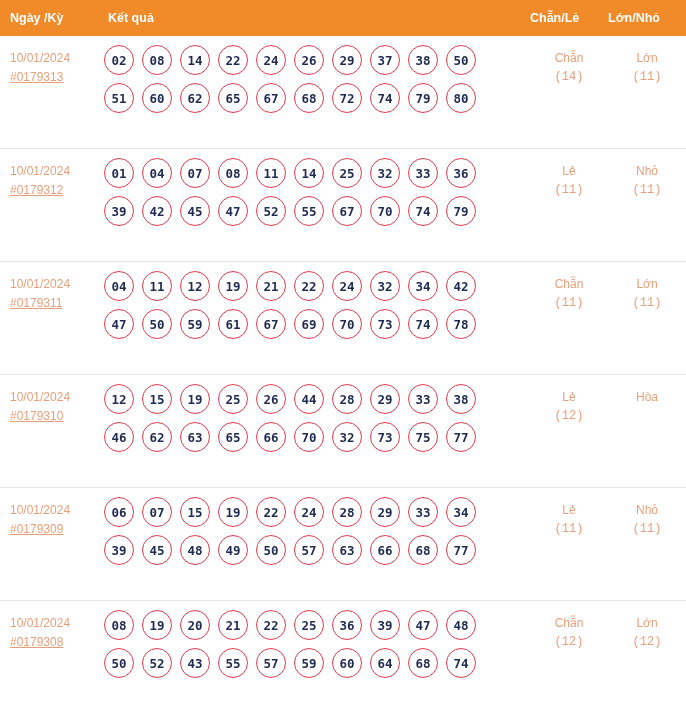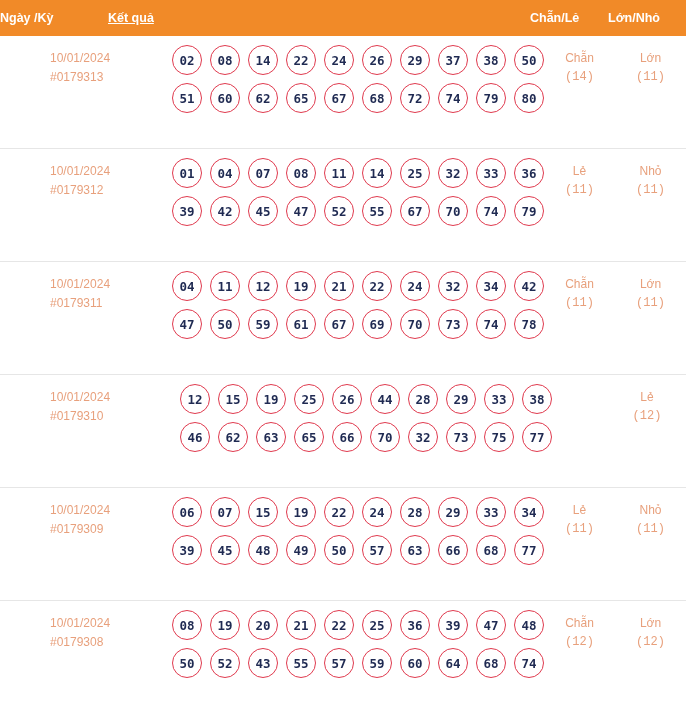--- a/index.html
+++ b/index.html
@@ -23,57 +23,55 @@
   .table-header {
     display: flex;
     align-items: center;
     height: 36px;
     background: #F18A28;
     color: #ffffff;
     font-size: 12.5px;
     font-weight: bold;
     box-sizing: border-box;
   }
-  .th-date     { width: 100px; box-sizing: border-box; }
-  .th-result   { flex: 1 1 auto; padding-left: 8px; box-sizing: border-box; text-decoration: underline; }
+  .th-date     { width: 100px; padding-left: 10px; box-sizing: border-box; }
+  .th-result   { flex: 1 1 auto; padding-left: 8px; box-sizing: border-box; }
   .th-parity   { width: 78px; text-align: left; box-sizing: border-box; }
   .th-size     { width: 78px; box-sizing: border-box; }
 
   
   .result-row {
     display: flex;
     align-items: flex-start;
     border-bottom: 1px solid #e6e6e6;
     min-height: 113px;
     box-sizing: border-box;
-    padding-left: 40px;
   }
   .result-row:last-child { border-bottom: none; }
 
   .cell-date {
     width: 100px;
     padding: 13px 0 0 10px;
     box-sizing: border-box;
     color: #E8A07C;
     font-size: 12px;
     line-height: 19px;
     white-space: nowrap;
   }
-  .cell-date .kyx { display: block; }
+  .cell-date .kyx { display: block; text-decoration: underline; }
 
   .cell-result {
     flex: 1 1 auto;
     padding: 9px 0 0 4px;
     box-sizing: border-box;
   }
   .ball-line {
     display: flex;
     gap: 8px;
     margin-bottom: 8px;
-    margin-left: 36px;
   }
   .ball {
     width: 30px;
     height: 30px;
     border: 1.5px solid #E03A4E;
     border-radius: 50%;
     background: #ffffff;
     color: #1F2A52;
     font-family: "DejaVu Sans Mono", monospace;
     font-size: 12.5px;
@@ -224,20 +222,21 @@
             <div class="ball">65</div>
             <div class="ball">66</div>
             <div class="ball">70</div>
             <div class="ball">32</div>
             <div class="ball">73</div>
             <div class="ball">75</div>
             <div class="ball">77</div>
           </div>
         </div>
         <div class="cell-parity"><span>Lẻ</span><span class="count">(12)</span></div>
+        <div class="cell-size"><span>Hòa</span><span class="count"></span></div>
       </div>
       <div class="result-row">
         <div class="cell-date"><span>10/01/2024</span><span class="kyx">#0179309</span></div>
         <div class="cell-result">
           <div class="ball-line">
             <div class="ball">06</div>
             <div class="ball">07</div>
             <div class="ball">15</div>
             <div class="ball">19</div>
             <div class="ball">22</div>

